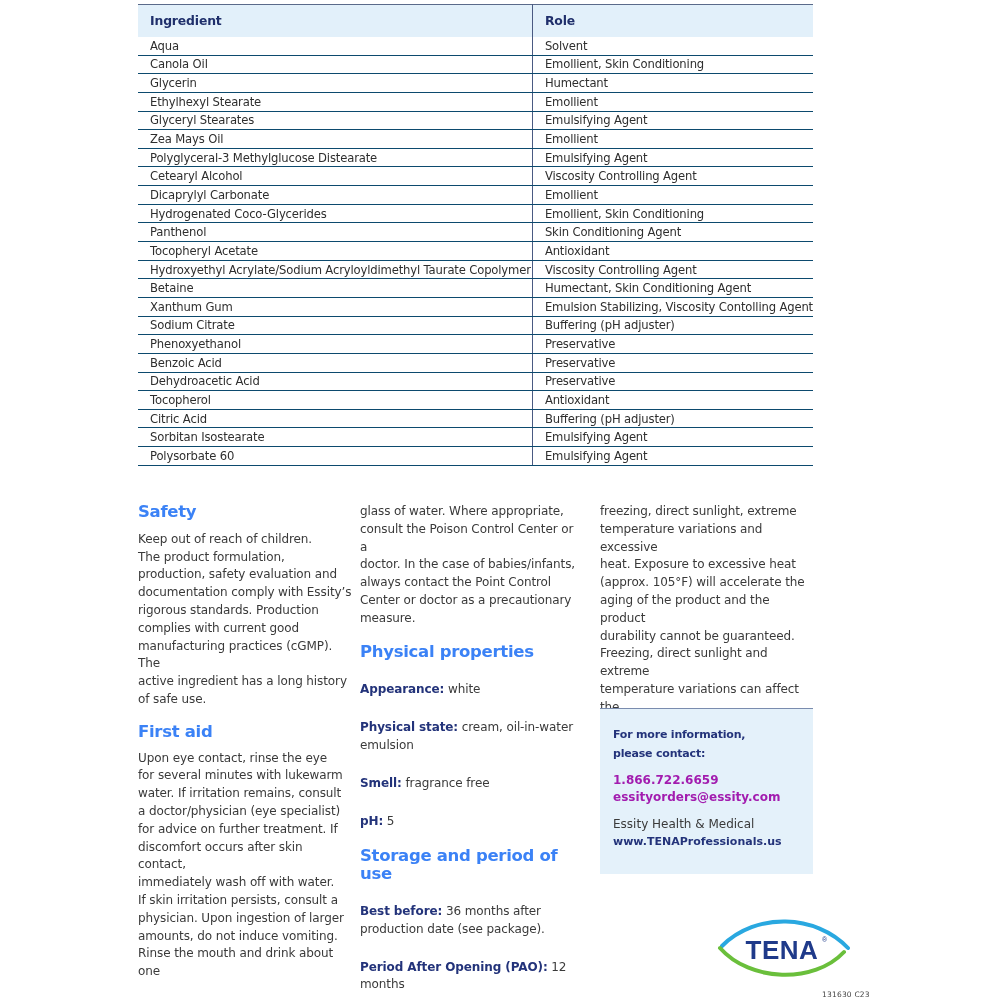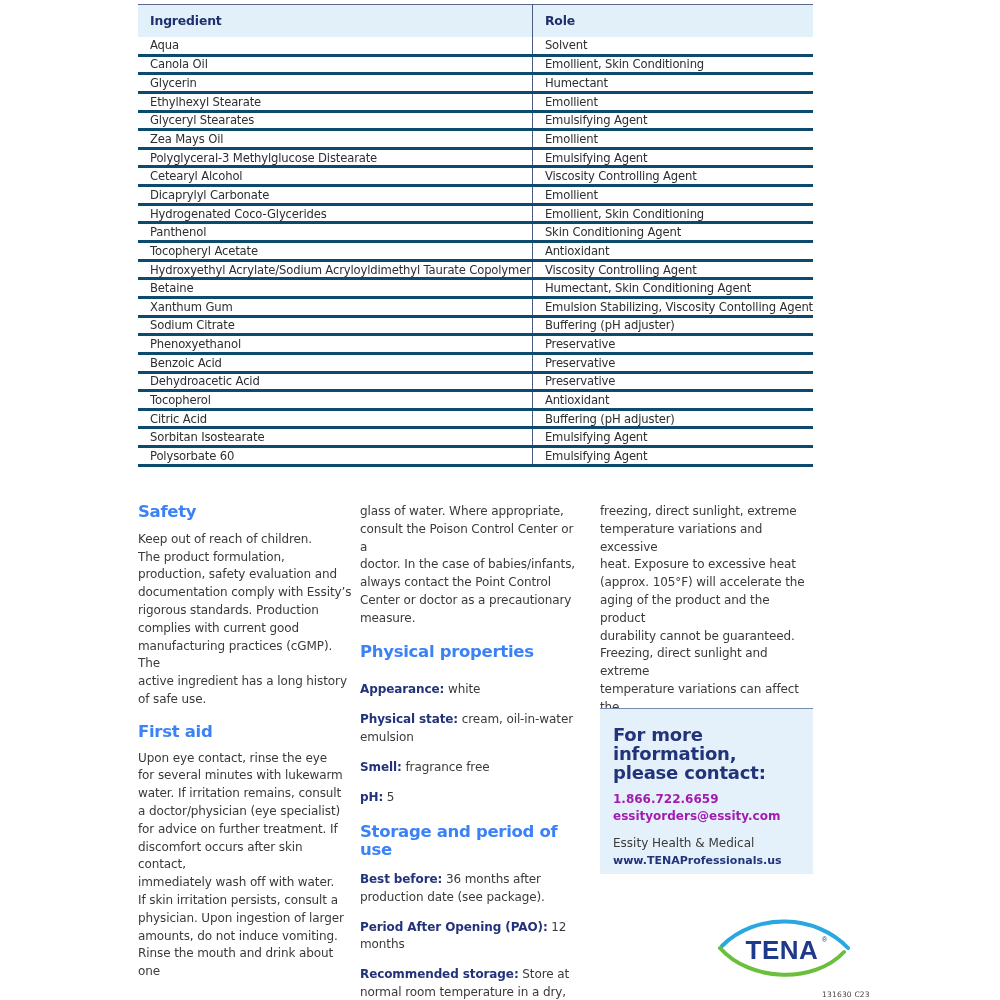--- a/index.html
+++ b/index.html
@@ -11,47 +11,47 @@
       position: absolute; left: 138px; top: 4px; width: 675px;
       border-collapse: collapse; border-top: 1.5px solid #5a6a8a;
       font-size: 11.6px; letter-spacing: -0.15px;
     }
     .ing-table th {
       background: #e2f0fa; color: #1f2f6b; font-weight: bold; text-align: left;
       height: 32px; padding: 0 0 0 12px; font-size: 12.4px; vertical-align: middle;
     }
     .ing-table td {
       height: 18.65px; padding: 0 0 0 12px; color: #2e2e2e;
-      border-bottom: 3px solid #0c4a6e; vertical-align: middle; white-space: nowrap;
+      border-bottom: 1px solid #0c4a6e; vertical-align: middle; white-space: nowrap;
     }
     .ing-table .col-ing { width: 396px; border-right: 1px solid #4a5a82; }
     .ing-table th.col-ing { border-right: 1px solid #4a5a82; }
 
     
     .col { position: absolute; font-size: 12px; line-height: 17.8px; color: #3a3a3a; letter-spacing: -0.1px; }
     .col1 { left: 138px; top: 503px; width: 215px; }
     .col2 { left: 360px; top: 503px; width: 222px; }
     .col3 { left: 600px; top: 503px; width: 213px; }
 
     h2.sec { color: #3b82f6; font-size: 16.5px; font-weight: bold; letter-spacing: -0.3px; }
     .p { white-space: pre-line; }
     .sec-safety { margin-bottom: 10px; }
     .sec-firstaid { margin-top: 14px; margin-bottom: 9px; }
 
-    .prop { margin-top: 12px; }
+    .prop { margin-top: 20px; }
     .prop .lbl { color: #23337a; font-weight: bold; }
     .sec-phys { margin-top: 15px; margin-bottom: 21px; }
     .sec-storage { margin-top: 17px; margin-bottom: 2px; }
 
     
     .contact {
       position: absolute; left: 600px; top: 708px; width: 213px; height: 166px;
       background: #e4f1fa; border-top: 1.5px solid #7a8cae; padding: 16px 0 0 13px;
     }
-    .contact h3 { color: #23337a; font-size: 18px; line-height: 19px; font-weight: bold; white-space: pre-line; letter-spacing: -0.2px; }
+    .contact h3 { color: #23337a; font-size: 11px; line-height: 19px; font-weight: bold; white-space: pre-line; letter-spacing: -0.2px; }
     .contact .hi { color: #a21caf; font-weight: bold; font-size: 12px; line-height: 17px; }
     .contact .phone { margin-top: 9px; }
     .contact .company { margin-top: 10px; color: #3a3a3a; font-size: 12px; line-height: 17px; }
     .contact .web { color: #23337a; font-weight: bold; font-size: 11px; line-height: 17px; }
 
     
     .logo { position: absolute; left: 716px; top: 918px; width: 136px; height: 62px; }
     .code { position: absolute; left: 822px; top: 990px; font-size: 7.5px; color: #444; letter-spacing: 0.2px; }
   </style>
 </head>

